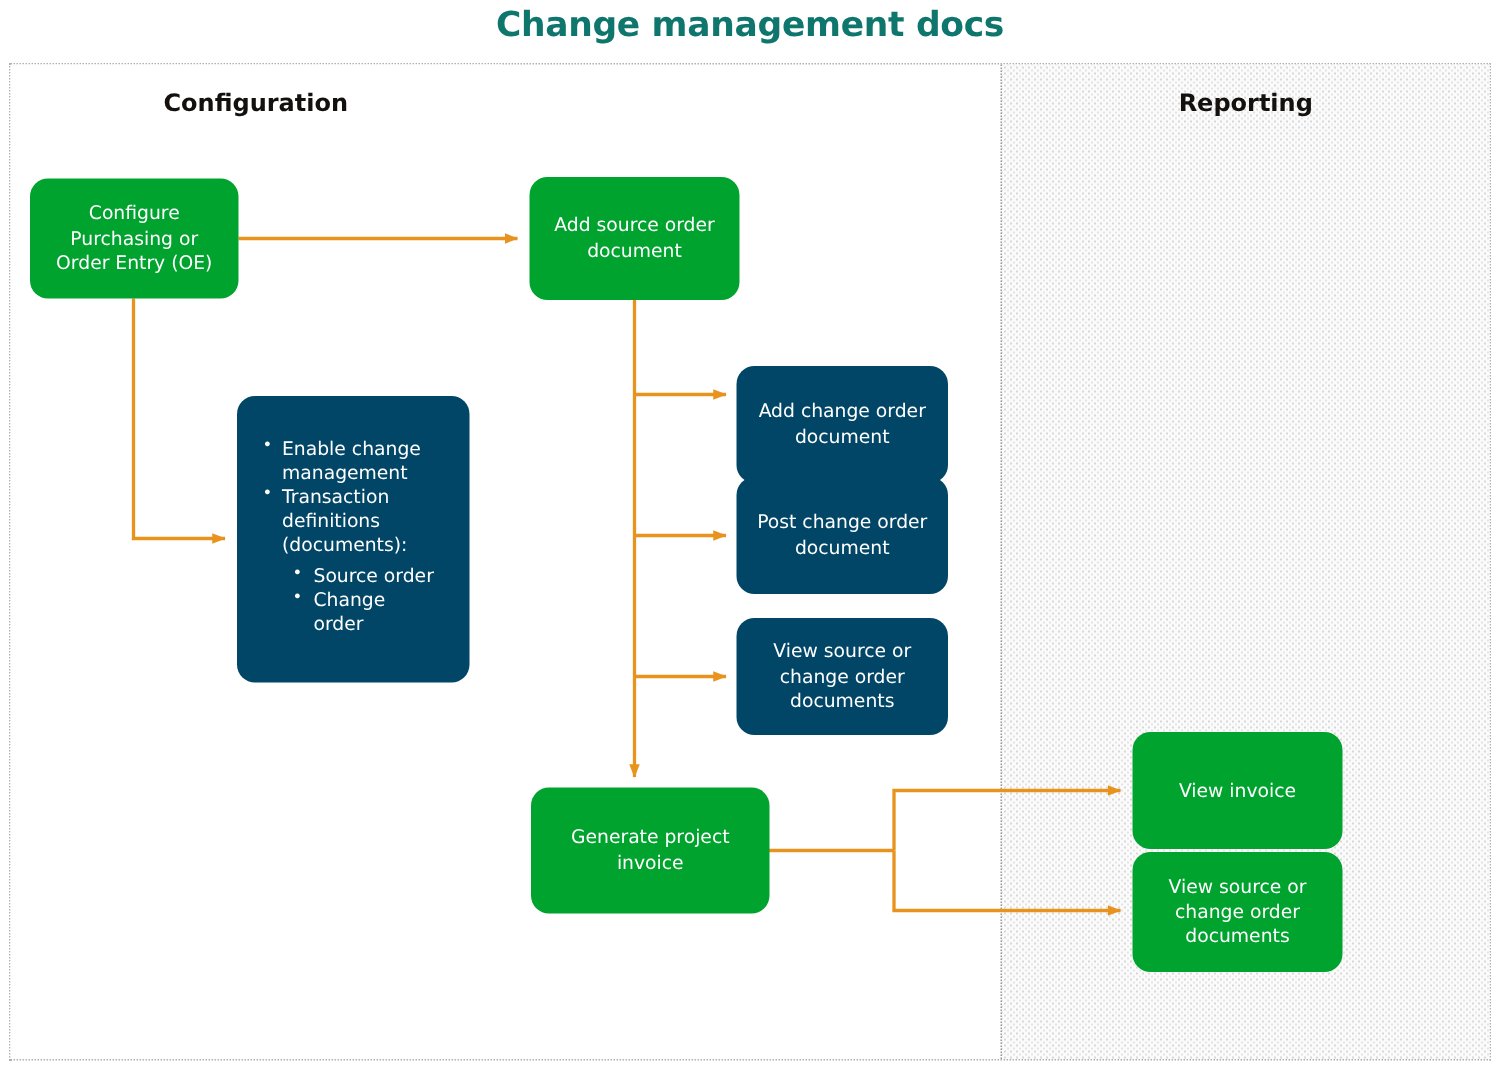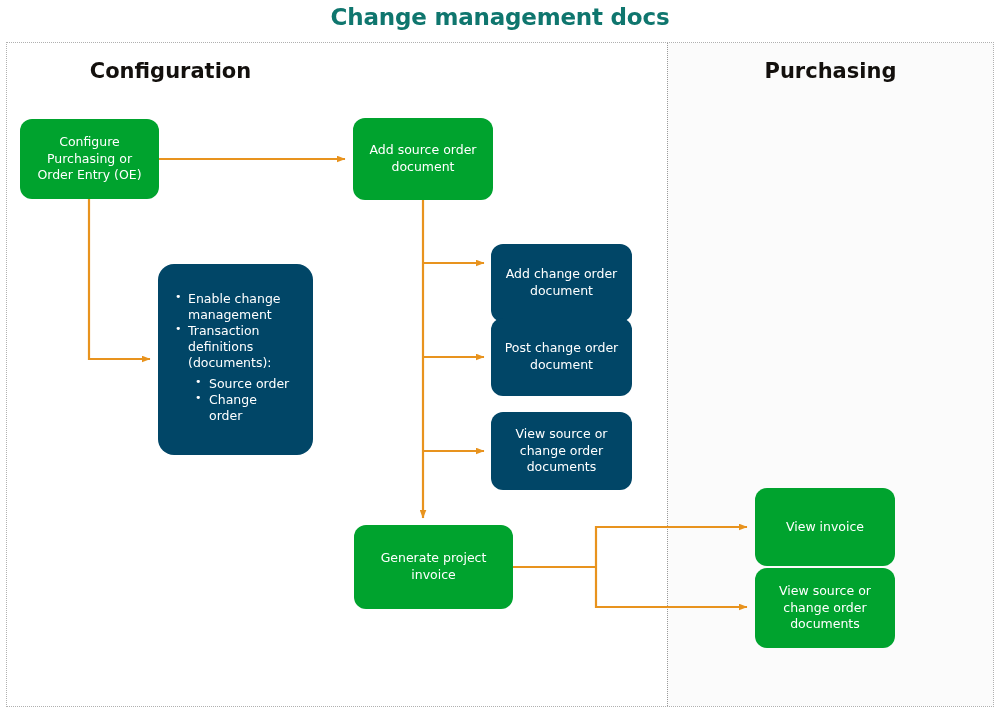--- a/index.html
+++ b/index.html
@@ -73,21 +73,21 @@
     background-size: 4px 4px, 4px 4px;
     background-position: 0 0, 2px 2px;
   }
 
   .lane-header {
     position: absolute;
     top: 16px;
     left: 0;
     right: 0;
     text-align: center;
-    font-size: 21px;
+    font-size: 16px;
     font-weight: bold;
     color: #13100d;
   }
 
   
   .node {
     position: absolute;
     box-sizing: border-box;
     border-radius: 12px;
     display: flex;
@@ -103,21 +103,20 @@
   .node.green { background: #00a32e; }
   .node.blue  { background: #014667; }
 
   .node-label { display: block; white-space: pre-line; }
 
   
   #node-enable-change-management {
     align-items: center;
     justify-content: flex-end;
     padding: 10px 14px;
-    border-radius: 16px;
   }
   .bullet-list {
     margin: 0;
     padding: 0;
     list-style: none;
     text-align: left;
     font-size: 12.5px;
     line-height: 1.28;
     width: 100%;
   }
@@ -167,21 +166,21 @@
 <div id="diagram-title">Change management docs</div>
 
 <div id="lane-frame">
 
   <div class="lane" id="lane-configuration">
     <div class="lane-header">Configuration</div>
   </div>
 
 
   <div class="lane" id="lane-reporting">
-    <div class="lane-header">Purchasing</div>
+    <div class="lane-header">Reporting</div>
   </div>
 
 </div>
 
 <svg id="connectors" viewBox="0 0 1000 715" width="1000" height="715">
   <defs>
     <marker id="arrow" markerWidth="9" markerHeight="7" refX="8.5" refY="3.5" orient="auto" markerUnits="userSpaceOnUse">
       <polygon points="0,0 9,3.5 0,7" fill="#e8931e"></polygon>
     </marker>
   </defs>

